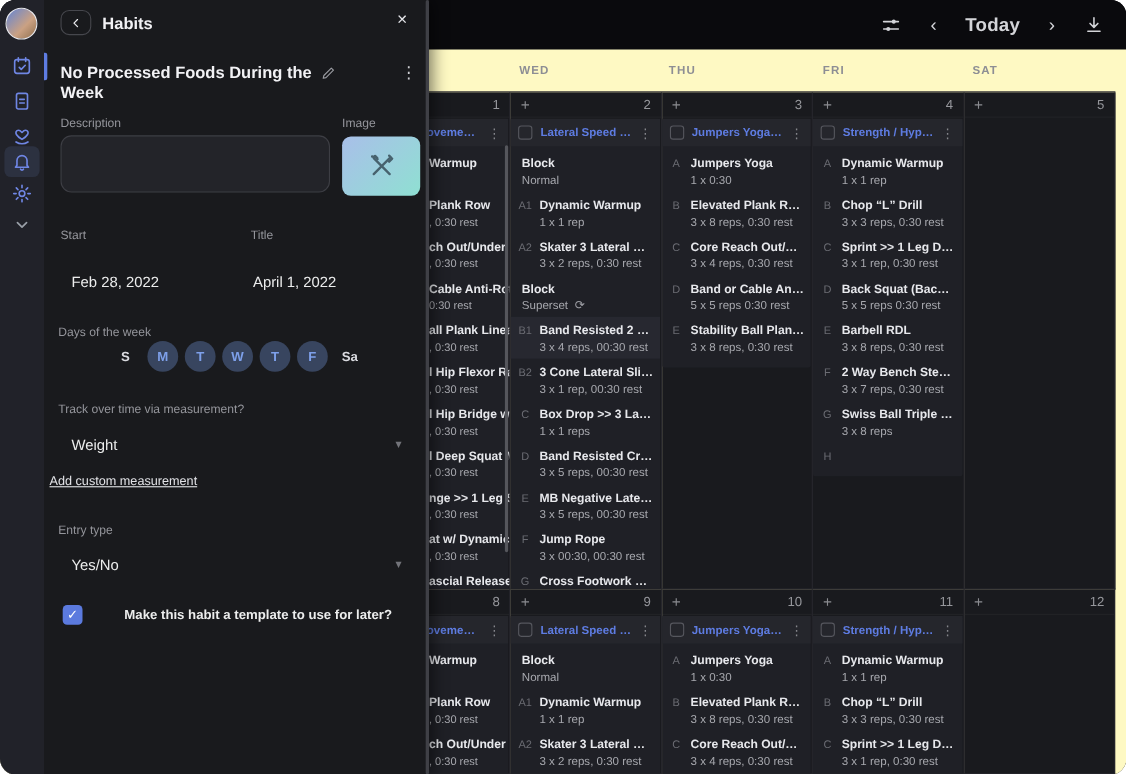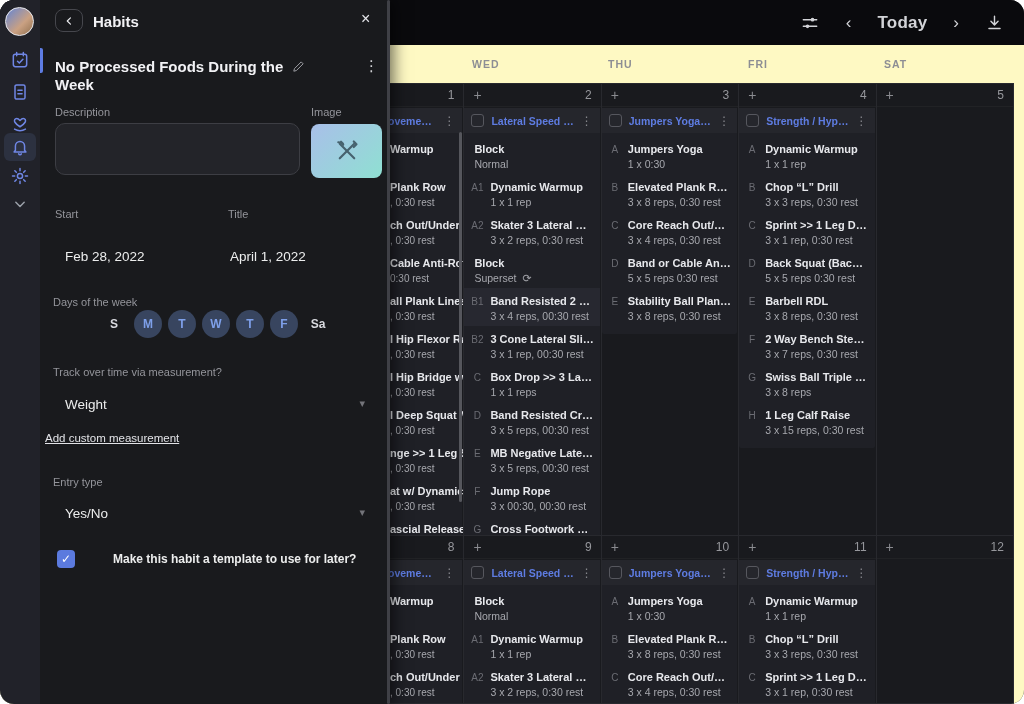--- a/index.html
+++ b/index.html
@@ -379,24 +379,20 @@
                 </div>
                 <div class="ex">
                   <div class="lt">G</div>
                   <div class="tx">
                     <div class="nm">Swiss Ball Triple Threat</div>
                     <div class="rp">3 x 8 reps</div>
                   </div>
                 </div>
                 <div class="ex">
                   <div class="lt">H</div>
-                  <div class="tx">
-                    <div class="nm">1 Leg Calf Raise</div>
-                    <div class="rp">3 x 15 reps,  0:30 rest</div>
-                  </div>
                 </div>
               </div>
             </div>
           </div>
           <div class="cal-cell">
             <div class="cell-head">
               <div class="cell-plus">+</div>
               <div class="cell-num">5</div>
             </div>
           </div>

